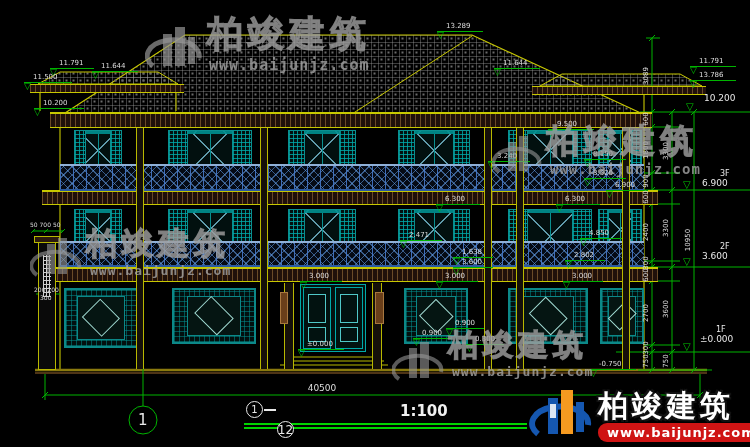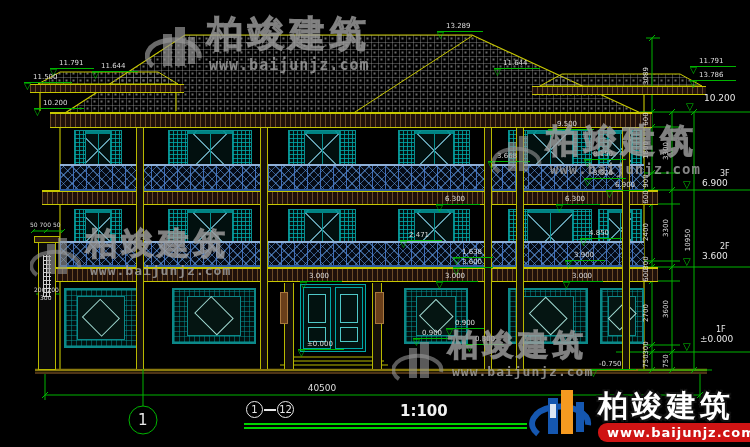--- a/index.html
+++ b/index.html
@@ -245,21 +245,21 @@
   <div class="mk" style="left:690px;top:69px;width:46px">
       <span class="tri">▽</span>
       <span class="mv">13.786</span>
     </div>
   <div class="mk" style="left:548px;top:118px;width:46px">
       <span class="tri">▽</span>
       <span class="mv">9.500</span>
     </div>
   <div class="mk" style="left:488px;top:150px;width:42px">
       <span class="tri">▽</span>
-      <span class="mv">3.668</span>
+      <span class="mv">3.240</span>
     </div>
   <div class="mk" style="left:584px;top:148px;width:42px">
       <span class="tri">▽</span>
       <span class="mv">8.150</span>
     </div>
   <div class="mk" style="left:584px;top:167px;width:42px">
       <span class="tri">▽</span>
       <span class="mv">3.520</span>
     </div>
   <div class="mk" style="left:606px;top:179px;width:42px">
@@ -285,21 +285,21 @@
   <div class="mk" style="left:453px;top:246px;width:40px">
       <span class="tri">▽</span>
       <span class="mv">1.638</span>
     </div>
   <div class="mk" style="left:453px;top:256px;width:40px">
       <span class="tri">▽</span>
       <span class="mv">3.600</span>
     </div>
   <div class="mk" style="left:565px;top:249px;width:40px">
       <span class="tri">▽</span>
-      <span class="mv">3.900</span>
+      <span class="mv">2.802</span>
     </div>
   <div class="mk" style="left:300px;top:270px;width:42px">
       <span class="tri">▽</span>
       <span class="mv">3.000</span>
     </div>
   <div class="mk" style="left:436px;top:270px;width:42px">
       <span class="tri">▽</span>
       <span class="mv">3.000</span>
     </div>
   <div class="mk" style="left:563px;top:270px;width:40px">
@@ -360,21 +360,21 @@
   <span class="sd" style="left:34px;top:286px">200 200</span>
   <span class="sd" style="left:40px;top:294px">300</span>
 
   <span class="dimtxt" style="left:300px;top:383px;width:44px">40500</span>
   <span class="lv" style="left:138px;top:411px;font-size:15px">1</span>
 
   <div class="cir" style="left:246px;top:401px;width:17px;height:17px;font-size:10px">
       <span>1</span>
     </div>
   <div class="tdash" style="left:264px;top:409px;width:12px"></div>
-  <div class="cir" style="left:277px;top:401px;width:17px;height:17px;font-size:10px">
+  <div class="cir" style="left:277px;top:421px;width:17px;height:17px;font-size:12px">
       <span>12</span>
     </div>
   <span class="ttl" style="left:400px;top:402px;font-size:15px">1:100</span>
 
   <div class="wm" style="left:145px;top:16px">
     <svg width="58" height="60" style="position:absolute;left:0;top:2">
       <path d="M8,48 a26,16 0 1 1 46,-8" stroke="rgba(150,150,150,0.7)" stroke-width="5" fill="none"></path>
       <rect x="18" y="16" width="9" height="32" fill="rgba(150,150,150,0.7)"></rect>
       <rect x="30" y="9" width="10" height="39" fill="rgba(150,150,150,0.7)"></rect>
       <rect x="43" y="19" width="7" height="27" fill="rgba(150,150,150,0.7)"></rect>

